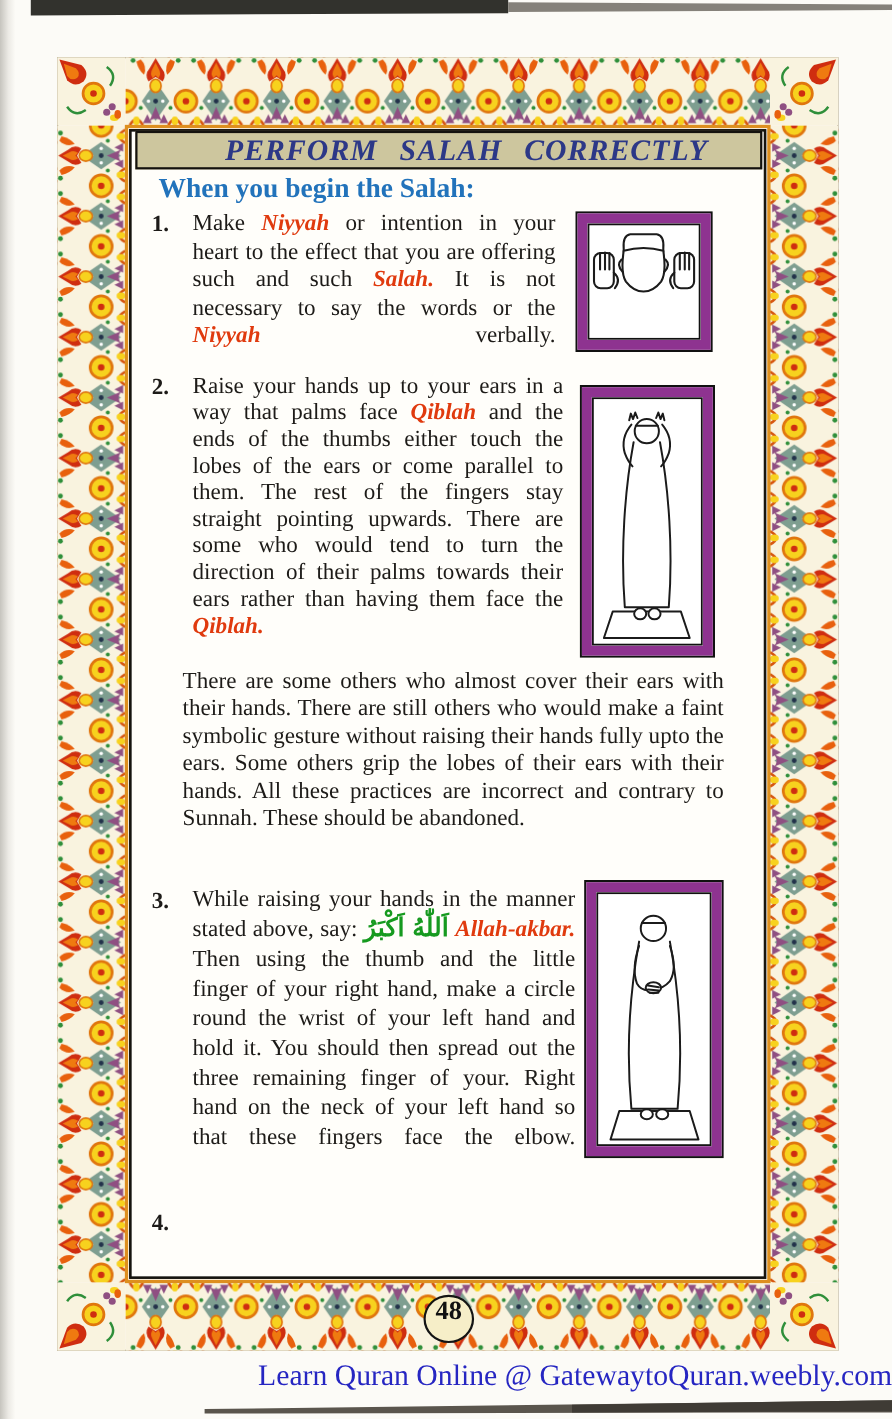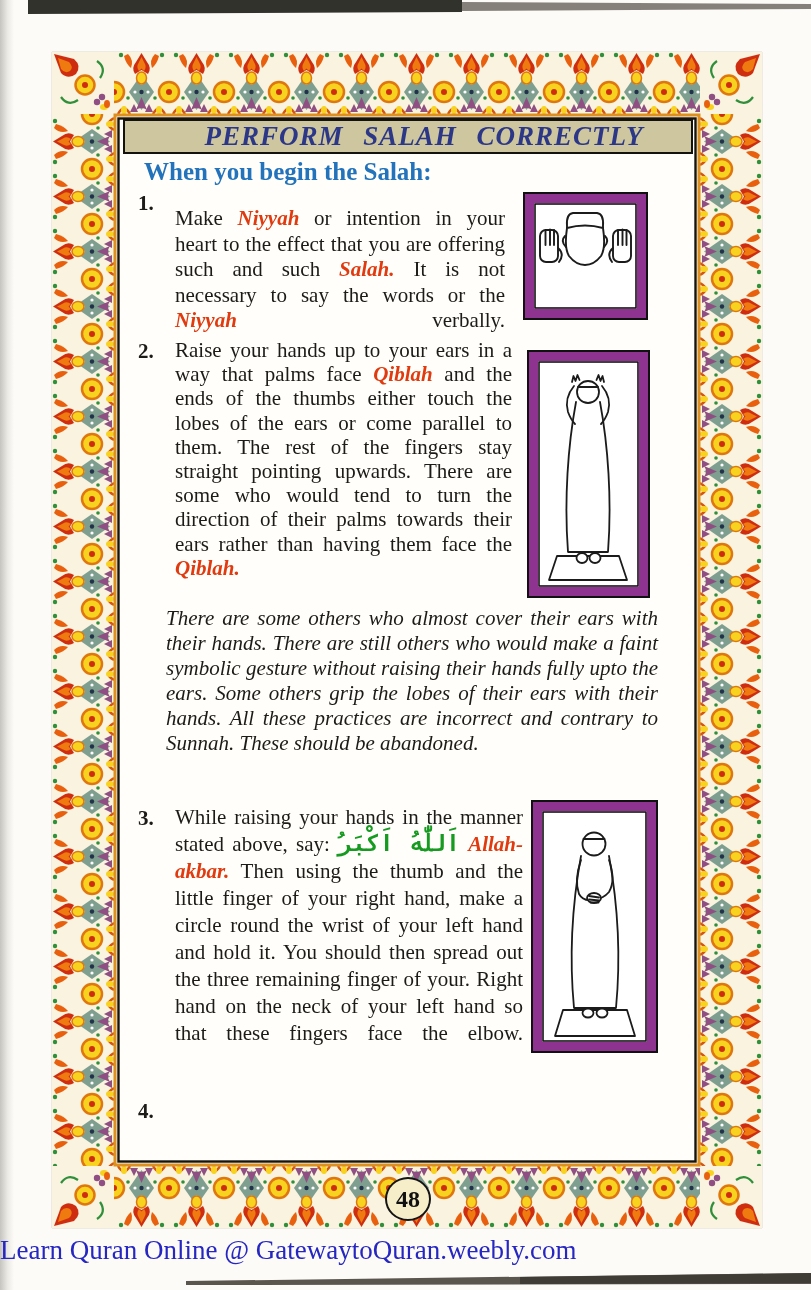--- a/index.html
+++ b/index.html
@@ -15,33 +15,33 @@
   .title-bar span{font-weight:bold;font-style:italic;font-size:27px;color:#2c3887;
     letter-spacing:1px;word-spacing:12px;white-space:nowrap;margin-left:32px;}
   
   .heading{left:128px;top:158px;width:460px;font-weight:bold;font-size:25px;color:#2273bb;margin-left:16px;}
   
   .btxt{font-size:21px;line-height:25.5px;color:#1d1b18;text-align:justify;}
   .jlast{text-align-last:justify;}
   .num{font-weight:bold;font-size:21px;color:#1d1b18;}
   .accent{color:#e03a0e;font-weight:bold;font-style:italic;}
   .arabic{color:#169a1f;font-weight:bold;font-size:23px;
-    font-family:Liberation Mono, monospace;line-height:25px;}
+    font-family:Liberation Sans, sans-serif;line-height:25px;}
   .it2{line-height:24.2px;}
   .it3{line-height:27px;}
   .it4{line-height:26px;}
-  .para{line-height:25px;font-style:italic;}
+  .para{line-height:25px;}
   
   .fig{line-height:0;}
   
   .badge{left:385px;top:1177px;width:42px;height:40px;background:#f6eec8;
-    border:2.5px solid #141414;border-radius:50%;display:flex;align-items:center;
+    border:2.5px solid #141414;border-radius:50%;display:flex;align-items:flex-start;
     justify-content:center;font-weight:bold;font-size:24px;color:#111;z-index:5;}
   
-  .footer{left:0;top:1235px;width:811px;text-align:left;font-size:27px;color:#2626c2;}
+  .footer{left:0;top:1235px;width:811px;text-align:right;font-size:27px;color:#2626c2;}
 </style>
 </head>
 <body>
 
 <div class="page">
 
   <div class="abs left-edge"></div>
   <svg class="abs" style="left:0;top:0;" width="811" height="20">
     <polygon points="28,0 462,0 462,12 28,14" fill="#32322d"></polygon>
     <polygon points="462,2 811,4 811,9 462,11" fill="#85817a"></polygon>
@@ -131,21 +131,21 @@
     <rect x="118.5" y="118.5" width="577" height="1043" fill="none" stroke="#16140f" stroke-width="2.4"></rect>
   </svg>
 
   <div class="abs title-bar">
     <span>PERFORM SALAH CORRECTLY</span>
   </div>
 
   <div class="abs heading">When you begin the Salah:</div>
 
   <span class="abs num" style="left:138px;top:191px;">1.</span>
-  <div class="abs btxt jlast" style="left:175px;top:206px;width:330px;"><span>Make </span><span class="accent">Niyyah</span><span> or intention in your heart to the effect that you are offering such and such </span><span class="accent">Salah.</span><span> It is not necessary to say the words or the </span><span class="accent">Niyyah</span><span> verbally.</span></div>
+  <div class="abs btxt jlast" style="left:175px;top:190px;width:330px;"><span>Make </span><span class="accent">Niyyah</span><span> or intention in your heart to the effect that you are offering such and such </span><span class="accent">Salah.</span><span> It is not necessary to say the words or the </span><span class="accent">Niyyah</span><span> verbally.</span></div>
 
   <div class="abs fig" style="left:523px;top:192px;">
     <svg width="125" height="128" viewBox="0 0 125 128">
       <rect x="1" y="1" width="123" height="126" fill="#ffffff" stroke="#111111" stroke-width="2"></rect>
       <rect x="6.5" y="6.5" width="112" height="115" fill="none" stroke="#8e3390" stroke-width="9"></rect>
       <rect x="12" y="12" width="101" height="104" fill="none" stroke="#111111" stroke-width="1.6"></rect>
       <g fill="none" stroke="#1b1b1b" stroke-width="1.9" stroke-linecap="round" stroke-linejoin="round">
         <path d="M44 34 Q43 22 50 21 L74 21 Q81 22 80 34 L80 37 Q62 33 44 37 Z" fill="#ffffff"></path>
         <path d="M44 36 Q41 56 46 64 Q53 73 62 73 Q71 73 78 64 Q83 56 80 36 Q62 31 44 36 Z" fill="#ffffff"></path>
         <path d="M42 44 q-5 5 1 11"></path>

